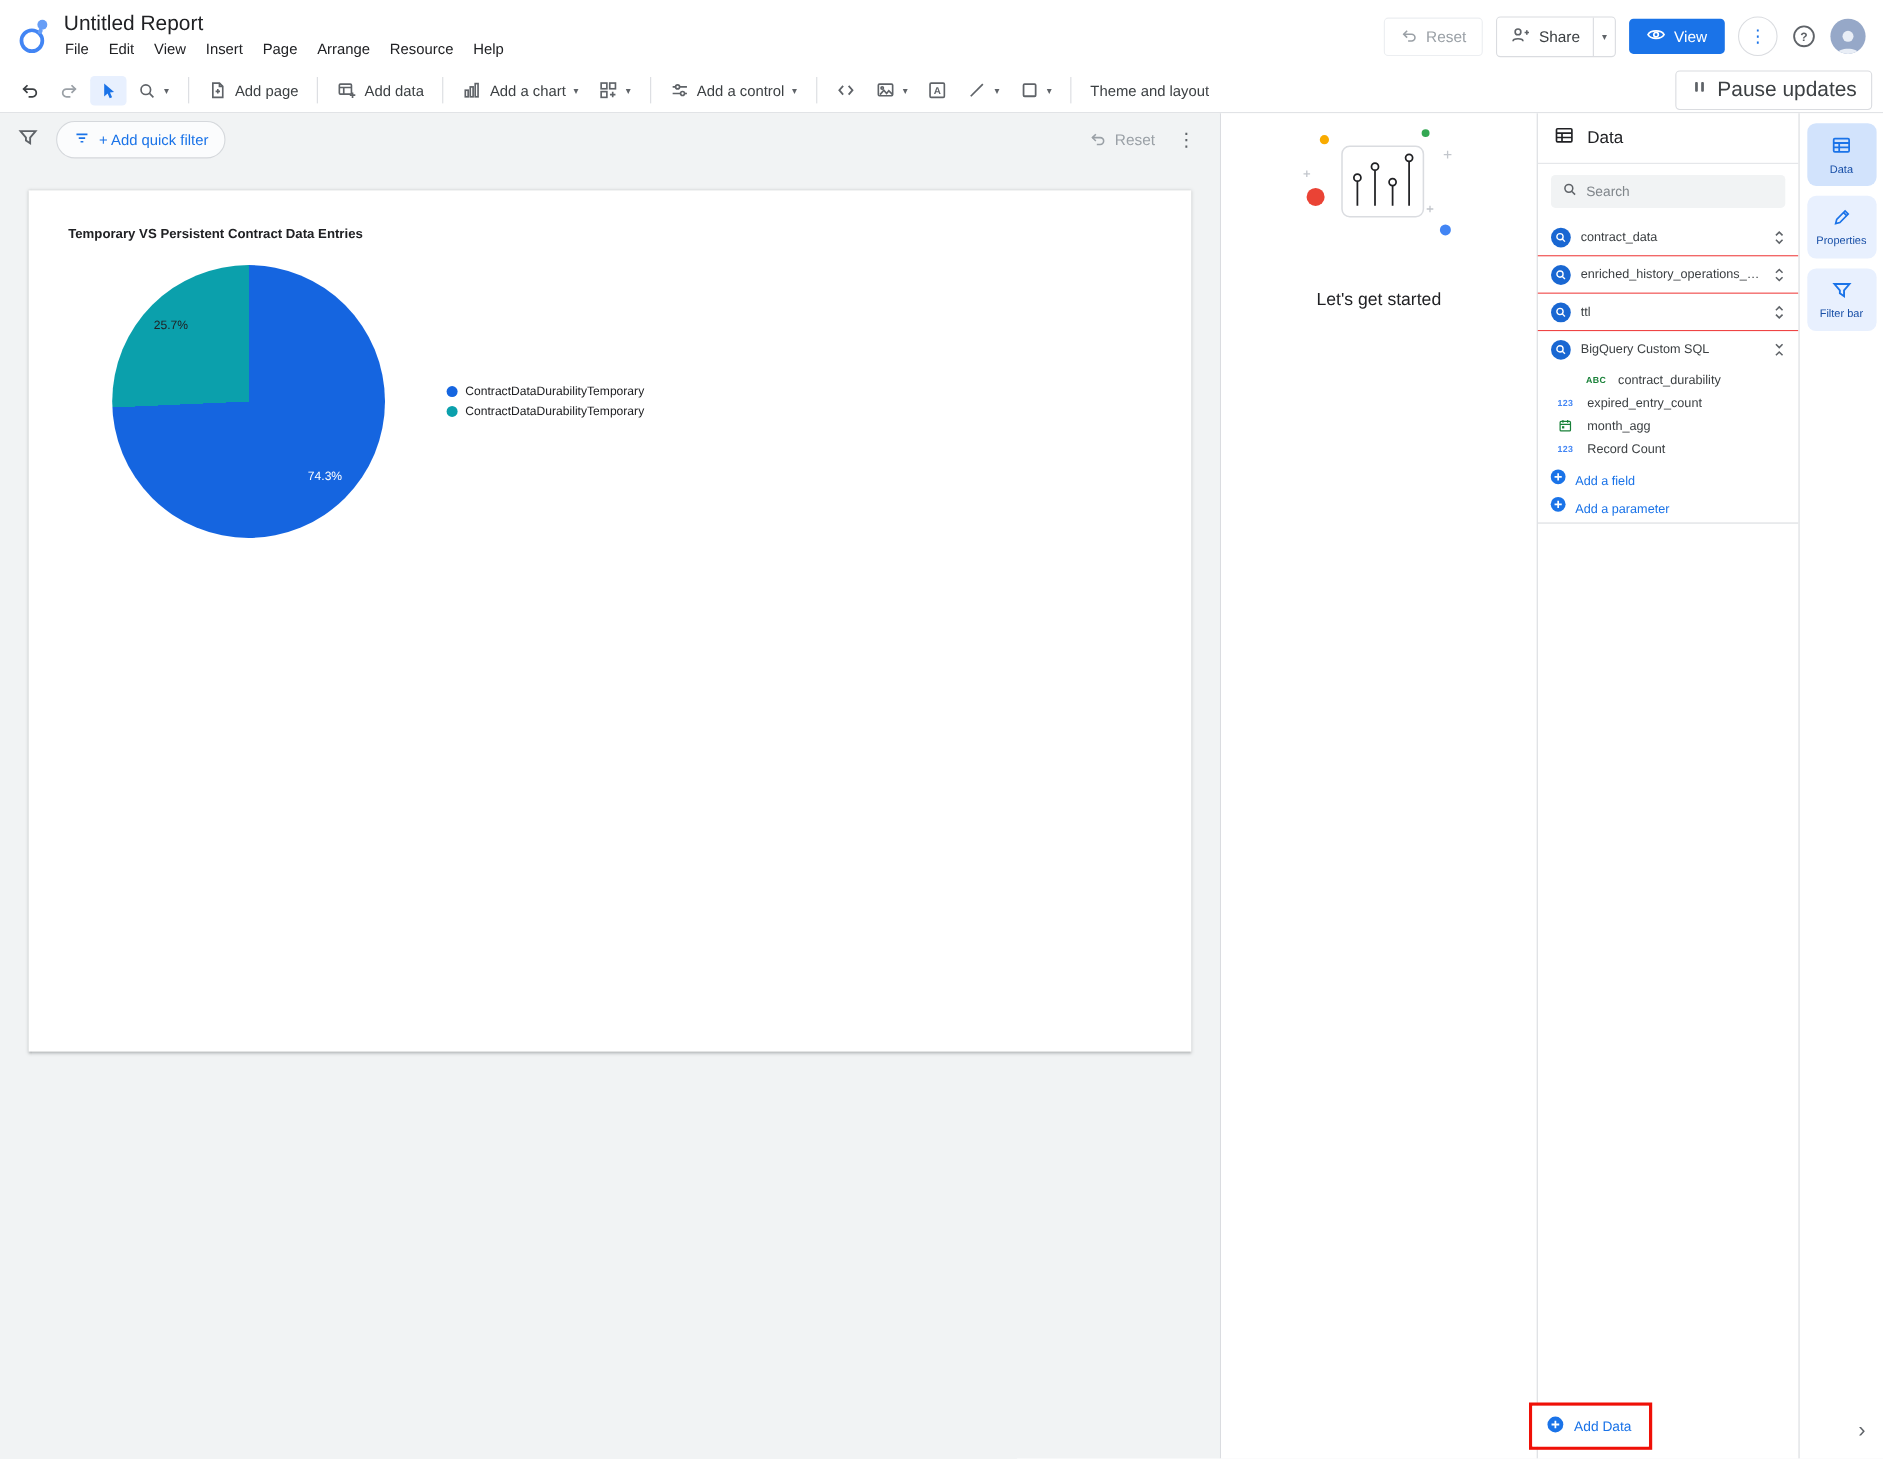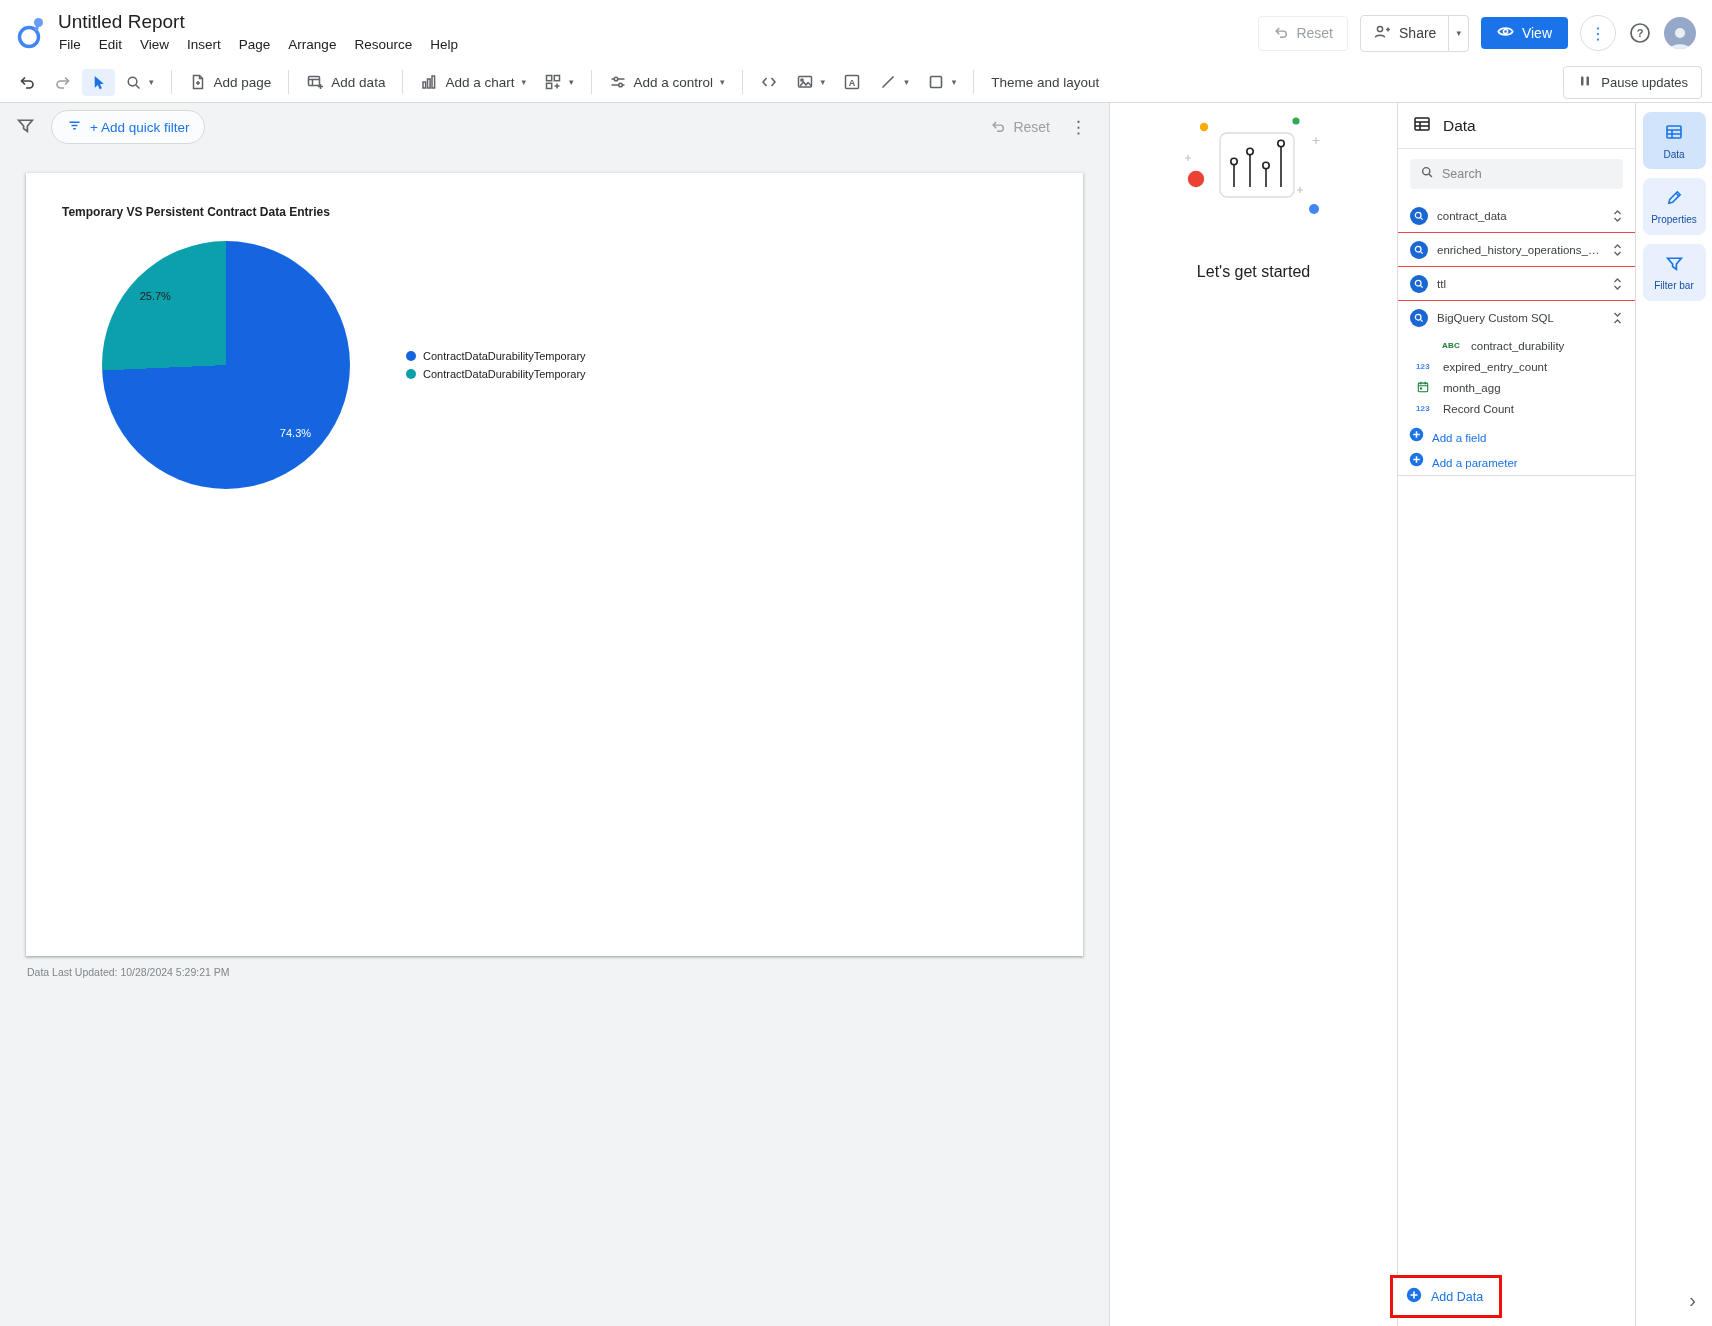--- a/index.html
+++ b/index.html
@@ -30,21 +30,21 @@
 
   
   .toolbar { height: 41px; border-bottom: 1px solid #dadce0; display: flex; align-items: center; padding: 0 10px; gap: 2px; background: #fff; }
   .tb-btn { display: flex; align-items: center; gap: 7px; padding: 5px 8px; border-radius: 4px; background: none;
             border: none; font-size: 13.5px; color: #3c4043; font-family: inherit; }
   .tb-btn.selected { background: #e8f0fe; }
   .tb-divider { width: 1px; height: 24px; background: #dadce0; margin: 0 7px; }
   .caret { font-size: 9px; color: #5f6368; line-height: 1; }
   .toolbar-spacer { flex: 1; }
   .btn-pause { display: flex; align-items: center; gap: 8px; border: 1px solid #dadce0; border-radius: 4px;
-               background: #fff; padding: 6px 13px; font-size: 13px; color: #3c4043; }
+               background: #fff; padding: 6px 13px; font-size: 19px; color: #3c4043; }
 
   
   .main { flex: 1; display: flex; min-height: 0; }
 
   
   .canvas-col { flex: 1; background: #f1f3f4; display: flex; flex-direction: column; min-width: 0; }
   .filter-row { height: 48px; display: flex; align-items: center; padding: 0 16px; gap: 16px; }
   .quick-filter-pill { display: flex; align-items: center; gap: 8px; border: 1px solid #d5d8dc; background: #fbfcfd;
                        border-radius: 18px; padding: 7px 15px; color: #1a73e8; font-size: 13.5px; font-weight: 500; }
   .filter-row-right { margin-left: auto; display: flex; align-items: center; gap: 14px; }
@@ -357,21 +357,20 @@
                   <span>ContractDataDurabilityTemporary</span>
                 </div>
                 <div class="legend-item">
                   <span class="legend-swatch" style="background: rgb(11, 160, 172);"></span>
                   <span>ContractDataDurabilityTemporary</span>
                 </div>
               </div>
             </div>
           </div>
         </div>
-        <div class="page-footer">Data Last Updated: 10/28/2024 5:29:21 PM</div>
       </div>
     </div>
 
     <aside class="gs-panel">
       <span>
         <svg width="156" height="112" viewBox="0 0 156 112">
           <path d="M140 22 v7 M136.5 25.5 h7" stroke="#c2c6cc" stroke-width="1.2"></path>
           <path d="M12 40 v6 M9 43 h6" stroke="#c2c6cc" stroke-width="1.2"></path>
           <path d="M124 72 v6 M121 75 h6" stroke="#c2c6cc" stroke-width="1.2"></path>
           <rect x="44" y="18" width="74" height="64" rx="7" fill="#ffffff" stroke="#dadce0" stroke-width="1.4"></rect>

